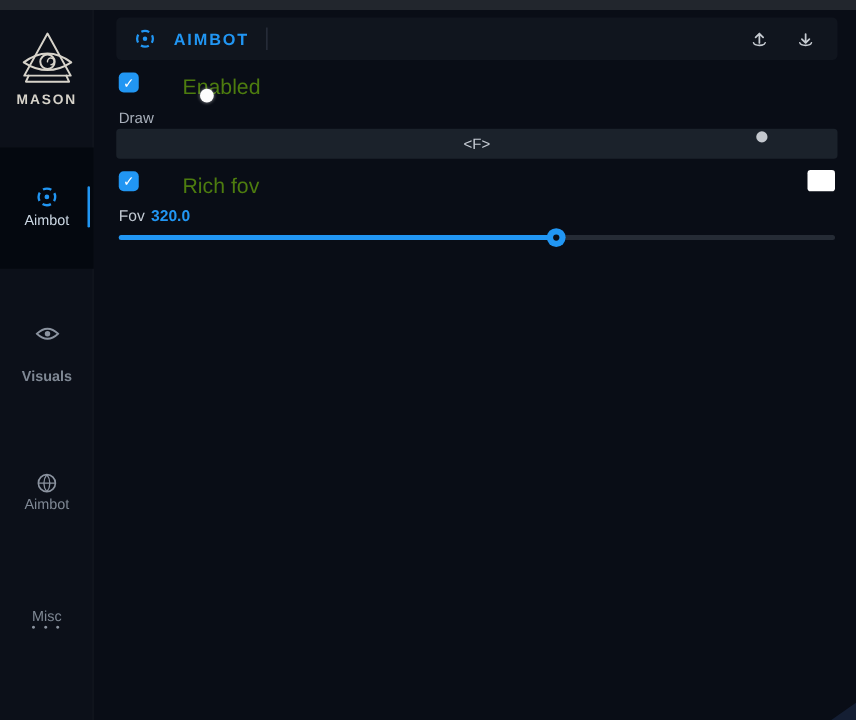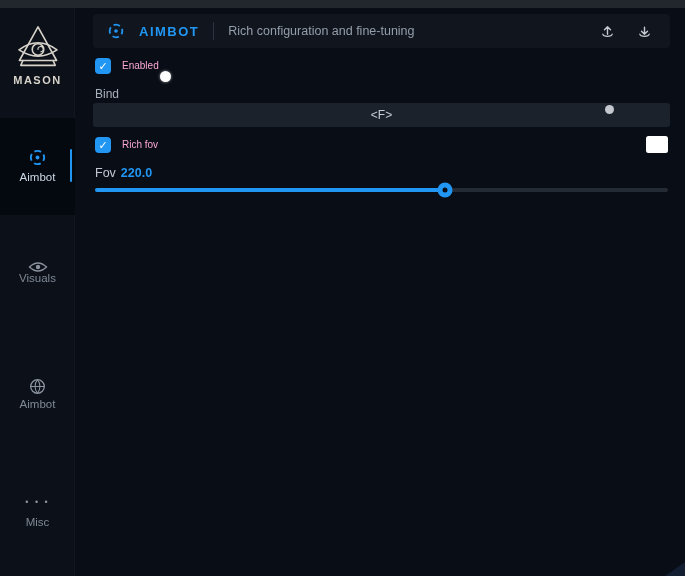--- a/index.html
+++ b/index.html
@@ -27,21 +27,21 @@
   .header{position:absolute;left:93px;top:14px;width:577px;height:34px;background:var(--c-panel_bg);border-radius:4px;display:flex;align-items:center;padding:0 14px;}
   .header .h-icon{color:var(--c-accent);display:flex;}
   .h-title{color:var(--c-accent);font-size:13px;font-weight:bold;letter-spacing:1.5px;margin-left:14px;}
   .h-div{width:1px;height:18px;background:#2c3340;margin:0 14px;}
   .h-sub{color:#959eab;font-size:12.5px;}
   .h-spacer{flex:1;}
   .icon-btn{background:none;border:none;color:#c6cbd1;display:flex;align-items:center;cursor:pointer;padding:4px;}
   .icon-btn + .icon-btn{margin-left:14px;}
   
   .checkbox{position:absolute;width:16px;height:16px;border-radius:4px;background:var(--c-accent);display:flex;align-items:center;justify-content:center;color:#fff;font-size:11px;cursor:pointer;}
-  .ctl-label{position:absolute;color:#f9a8d4;font-size:10px;}
+  .ctl-label{position:absolute;color:#4d7c0f;font-size:17px;margin-left:24px;}
   .small-label{position:absolute;color:#a9b0bb;font-size:12px;}
   .bind-input{position:absolute;left:93px;top:103px;width:577px;height:24px;background:var(--c-input_bg);border:none;border-radius:3px;color:#c6ccd4;font-size:12px;text-align:center;font-family:"Liberation Sans",sans-serif;cursor:pointer;}
   .swatch{position:absolute;left:646px;top:136px;width:22px;height:17px;border-radius:2.5px;cursor:pointer;border:none;}
   .fov-row{position:absolute;left:95px;top:166px;font-size:12.5px;color:#c3cad3;}
   .fov-val{color:var(--c-accent);font-weight:bold;margin-left:5px;}
   .slider{position:absolute;left:95px;top:188px;width:573px;height:4px;background:var(--c-track);border-radius:2px;cursor:pointer;}
   .slider-fill{position:absolute;left:0;top:0;height:4px;background:var(--c-accent);border-radius:2px;}
   .slider-handle{position:absolute;top:2px;left:61%;width:15px;height:15px;border-radius:50%;background:var(--c-accent);transform:translate(-50%,-50%);cursor:grab;display:flex;align-items:center;justify-content:center;}
   .slider-handle::after{content:"";width:5px;height:5px;border-radius:50%;background:#0a0e17;}
   .dot{position:absolute;border-radius:50%;}
@@ -78,49 +78,48 @@
       <span class="nav-ind"></span>
     </div>
 
     <div class="nav-item">
       <span class="nav-icon" style="top:252px;">
         <svg width="20" height="14" viewBox="0 0 20 14" fill="none">
           <path d="M1.5 7 Q10 -1 18.5 7 Q10 15 1.5 7 Z" stroke="currentColor" stroke-width="1.4"></path>
           <circle cx="10" cy="7" r="2.2" fill="currentColor"></circle>
         </svg>
       </span>
-      <span class="nav-label" style="top:264px;">Visuals</span>
+      <span class="nav-label" style="top:288px;font-weight:bold;">Visuals</span>
     </div>
 
     <div class="nav-item">
       <span class="nav-icon" style="top:370px;">
         <svg width="17" height="17" viewBox="0 0 18 18" fill="none">
           <circle cx="9" cy="9" r="7.2" stroke="currentColor" stroke-width="1.4"></circle>
           <path d="M9 1.8 C5.6 6 5.6 12 9 16.2 M9 1.8 C12.4 6 12.4 12 9 16.2 M1.8 9 H16.2" stroke="currentColor" stroke-width="1.1"></path>
         </svg>
       </span>
       <span class="nav-label" style="top:390px;">Aimbot</span>
     </div>
 
     <div class="nav-item">
       <span class="nav-icon dots-glyph" style="top:489px;">• • •</span>
-      <span class="nav-label" style="top:508px;">Misc</span>
+      <span class="nav-label" style="top:480px;">Misc</span>
     </div>
   </nav>
 
   <div class="header">
     <span class="h-icon">
       <svg width="18" height="18" viewBox="0 0 20 20" fill="none">
         <circle cx="10" cy="10" r="7" stroke="currentColor" stroke-width="2" stroke-dasharray="7.3 3.7" stroke-dashoffset="3.6"></circle>
         <circle cx="10" cy="10" r="2" fill="currentColor"></circle>
       </svg>
     </span>
     <span class="h-title">AIMBOT</span>
     <span class="h-div"></span>
-    <span class="h-sub">Rich configuration and fine-tuning</span>
     <span class="h-spacer"></span>
     <button class="icon-btn">
       <span style="display:flex;">
         <svg width="15" height="15" viewBox="0 0 16 16" fill="none" stroke="currentColor" stroke-linecap="round" stroke-linejoin="round">
           <path d="M8 11 V3.5 M4.8 6.2 L8 3 L11.2 6.2" stroke-width="1.5"></path>
           <path d="M3 10.8 C3.8 13.9 12.2 13.9 13 10.8" stroke-width="1.3"></path>
         </svg>
       </span>
     </button>
     <button class="icon-btn">
@@ -133,34 +132,34 @@
     </button>
   </div>
 
   <div class="checkbox" style="left:95px;top:58px;">
     <span>✓</span>
   </div>
   <span class="ctl-label" style="left:122px;top:60px;">Enabled</span>
 
   <span class="dot dot-white"></span>
 
-  <span class="small-label" style="left:95px;top:87px;">Bind</span>
+  <span class="small-label" style="left:95px;top:87px;">Draw</span>
   <button class="bind-input">
     <span>&lt;F&gt;</span>
   </button>
   <span class="dot dot-gray"></span>
 
   <div class="checkbox" style="left:95px;top:137px;">
     <span>✓</span>
   </div>
   <span class="ctl-label" style="left:122px;top:139px;">Rich fov</span>
   <button class="swatch" style="background: rgb(255, 255, 255);"></button>
 
   <div class="fov-row">
-    <span>Fov</span><span class="fov-val">220.0</span>
+    <span>Fov</span><span class="fov-val">320.0</span>
   </div>
   <div class="slider">
     <div class="slider-fill" style="width: 61%;"></div>
     <div class="slider-handle" style="left: 61%;"></div>
   </div>
 
   <div class="corner"></div>
 </div>
 
 </body></html>

